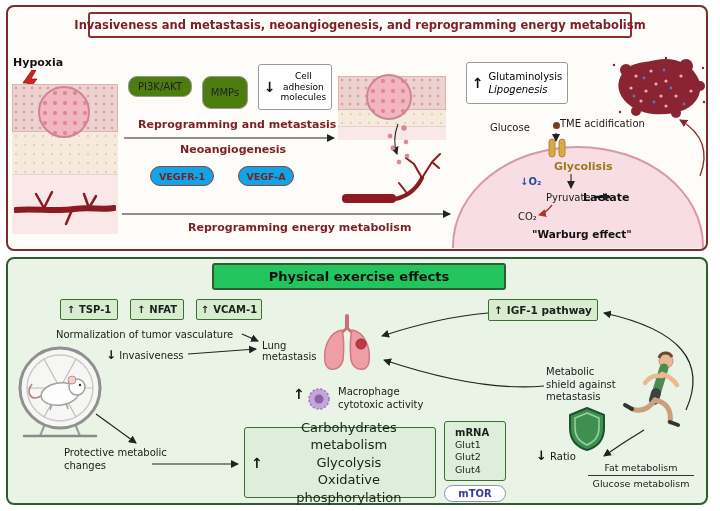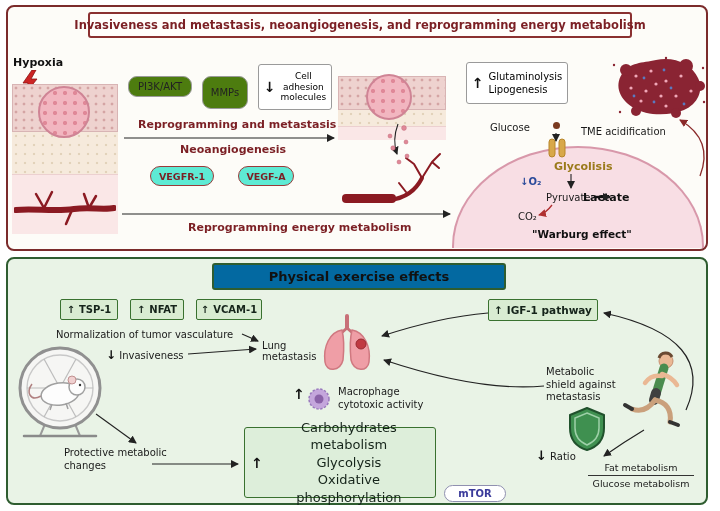--- a/index.html
+++ b/index.html
@@ -2,21 +2,21 @@
 <html><head>
 <meta charset="utf-8">
 <style>
   *{margin:0;padding:0;box-sizing:border-box}
   html,body{background:#fff}
   .canvas{position:relative;width:720px;height:511px;font-family:"DejaVu Sans","Liberation Sans",sans-serif;background:#fff;overflow:hidden}
   .abs{position:absolute}
   .panel{position:absolute;border-radius:8px}
   .ttl{display:flex;align-items:center;justify-content:center;font-weight:bold;white-space:nowrap}
   .pill{display:flex;align-items:center;justify-content:center;background:#4d7c0f;border:1px solid #9a9a9a;border-radius:9px;font-size:10px;color:#222}
-  .redoval{display:flex;align-items:center;justify-content:center;background:#5eead4;border:1.5px solid #9a3a3a;border-radius:10px;font-size:9.5px;font-weight:bold;color:#7b1f24}
+  .redoval{display:flex;align-items:center;justify-content:center;background:#0ea5e9;border:1.5px solid #9a3a3a;border-radius:10px;font-size:9.5px;font-weight:bold;color:#7b1f24}
   .dred{color:#7b1f24;font-weight:bold;font-size:11px;white-space:nowrap}
   .gbox{display:flex;align-items:center;justify-content:center;gap:4px;background:#d9ecd2;border:1.5px solid #39712f;border-radius:2px;font-size:10px;font-weight:bold;color:#15241a}
   .wbox{background:#fff;border:1px solid #9a9a9a;border-radius:3px;display:flex;align-items:center;justify-content:center;gap:5px}
   .t10{font-size:10px;color:#1a1a1a;white-space:nowrap}
   .epi{background-color:#eed2cf;background-image:radial-gradient(circle at 3px 3px,#d4a4a4 1.2px,transparent 1.7px);background-size:8px 8px;border:1px solid #d8b4b4}
   .derm{background-color:#f6eadc;background-image:radial-gradient(circle at 4px 4px,#e2d2ba 1.1px,transparent 1.6px);background-size:9px 9px}
   .hypo{background:#fae7e7;border-top:1px solid #ecd0d0}
   .tumor{border-radius:50%;background-color:#f2b6c0;background-image:radial-gradient(circle at 5px 5px,#e08898 1.8px,transparent 2.4px);background-size:10px 10px;border:2px solid #cf8495}
   .dome{background:#f8dee4;border:2px solid #d898aa;border-bottom:none;border-radius:126px 126px 0 0/100px 100px 0 0}
   .arrowglyph{font-weight:bold;color:#111}
@@ -90,30 +90,30 @@
   </svg>
 
   <div class="abs dred" style="left:188px;top:221px;">
     <span>Reprogramming energy metabolism</span>
   </div>
 
   <div class="abs wbox" style="left:466px;top:62px;width:102px;height:42px;">
     <span class="arrowglyph" style="font-size:14px;">↑</span>
     <span style="font-size:10px;line-height:1.3;text-align:left;">
       <span style="display:block;">Glutaminolysis</span>
-      <span style="display:block;">Lipogenesis</span>
+      <span style="display:block;font-style:italic;">Lipogenesis</span>
     </span>
   </div>
 
   <div class="abs t10" style="left:490px;top:122px;">
     <span>Glucose</span>
   </div>
   <div class="abs" style="left:553px;top:122px;width:7px;height:7px;border-radius:50%;background:#7a3a20;"></div>
 
-  <div class="abs t10" style="left:581px;top:118px;margin-top:8px;">
+  <div class="abs t10" style="left:560px;top:118px;">
     <span>TME acidification</span>
   </div>
   <svg class="abs" style="left:606px;top:56px;" width="100" height="62" viewBox="0 0 100 62">
     <path d="M50,4 C68,0 86,8 92,22 C98,34 92,48 78,54 C64,60 40,60 28,52 C14,44 8,30 16,18 C24,6 36,7 50,4 Z" fill="#8a2433"></path>
     <circle cx="20" cy="14" r="6" fill="#8a2433"></circle>
       <circle cx="80" cy="10" r="7" fill="#8a2433"></circle>
     <circle cx="94" cy="30" r="5" fill="#8a2433"></circle>
       <circle cx="30" cy="55" r="5" fill="#8a2433"></circle>
       <circle cx="70" cy="57" r="5" fill="#8a2433"></circle>
     <g fill="#f0a8b8">
@@ -168,21 +168,21 @@
   </div>
   <div class="abs" style="left:583px;top:191px;font-size:11px;font-weight:bold;color:#111;">
     <span>Lactate</span>
   </div>
   <div class="abs" style="left:532px;top:228px;font-size:10.5px;font-weight:bold;color:#111;">
     <span>"Warburg effect"</span>
   </div>
 
   <div class="panel" style="left:6px;top:257px;width:702px;height:248px;border:2px solid #2f5d30;background:#e9f3e6;"></div>
 
-  <div class="abs ttl" style="left:212px;top:263px;width:294px;height:27px;border:2px solid #2f5d30;background:#0369a1;border-radius:3px;color:#111;font-size:13px;">
+  <div class="abs ttl" style="left:212px;top:263px;width:294px;height:27px;border:2px solid #2f5d30;background:#22c55e;border-radius:3px;color:#111;font-size:13px;">
     <span>Physical exercise effects</span>
   </div>
 
   <div class="abs gbox" style="left:60px;top:299px;width:58px;height:21px;">
     <span>↑</span>
     <span>TSP-1</span>
   </div>
   <div class="abs gbox" style="left:130px;top:299px;width:54px;height:21px;">
     <span>↑</span>
     <span>NFAT</span>
@@ -276,20 +276,26 @@
 
   <div class="abs" style="left:244px;top:427px;width:192px;height:71px;background:#ddeeda;border:1.5px solid #39712f;border-radius:3px;display:flex;align-items:center;gap:6px;padding:4px 6px;">
     <span class="arrowglyph" style="font-size:14px;">↑</span>
     <span style="flex:1;text-align:center;font-size:13px;color:#15241a;line-height:1.35;">
       <span style="display:block;">Carbohydrates metabolism</span>
       <span style="display:block;">Glycolysis</span>
       <span style="display:block;">Oxidative phosphorylation</span>
     </span>
   </div>
 
+  <div class="abs" style="left:444px;top:421px;width:62px;height:60px;background:#ddeeda;border:1.5px solid #39712f;border-radius:3px;padding:4px 0 0 10px;font-size:9.5px;color:#15241a;line-height:1.3;">
+    <div style="font-weight:bold;font-size:10px;">mRNA</div>
+    <div>Glut1</div>
+    <div>Glut2</div>
+    <div>Glut4</div>
+  </div>
   <div class="abs ttl" style="left:444px;top:485px;width:62px;height:17px;background:#fff;border:1.3px solid #9090b0;border-radius:9px;color:#3a3a9a;font-size:10px;">
     <span>mTOR</span>
   </div>
 
   <div class="abs c" style="left:64px;top:446px;width:120px;font-size:10px;color:#1a1a1a;line-height:1.3;">
     <div>Protective metabolic</div>
     <div>changes</div>
   </div>
 
   <div class="abs" style="left:536px;top:448px;font-size:10px;color:#1a1a1a;white-space:nowrap;text-align:center;">

